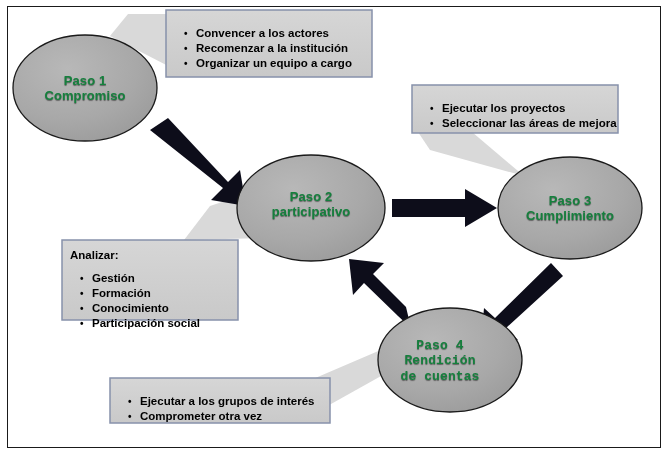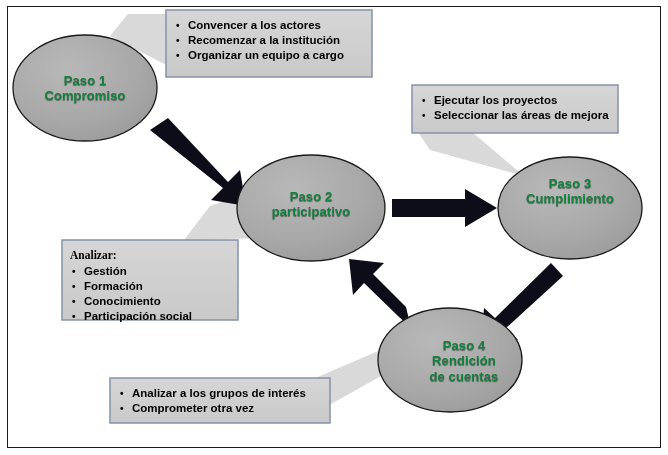--- a/index.html
+++ b/index.html
@@ -52,40 +52,39 @@
   .callout-text {
     position: absolute;
     color: #000000;
     font-weight: bold;
     font-size: 11.5px;
     line-height: 15px;
     box-sizing: border-box;
     pointer-events: none;
   }
   .callout-text ul {
-    margin: 0;
+    margin: 8px;
     padding: 0;
     list-style: none;
   }
   .callout-text li {
     position: relative;
     padding-left: 14px;
     white-space: nowrap;
   }
   .callout-text li:before {
     content: "\2022";
     position: absolute;
     left: 2px;
     top: -0.5px;
     font-size: 10px;
   }
   .callout-heading {
     white-space: nowrap;
     margin-bottom: 1px;
-    font-family: Liberation Serif, serif;
   }
 </style>
 </head>
 <body>
 
 <div id="canvas">
 
   <div id="frame"></div>
 
   <svg id="svg-layer" viewBox="0 0 668 455">
@@ -149,28 +148,28 @@
     </div>
   </div>
 
   <div class="node-label" style="left:237px; top:164px; width:148px; height:80px;">
     <div>
       <div>Paso 2</div>
       <div>participativo</div>
     </div>
   </div>
 
-  <div class="node-label" style="left:498px; top:159px; width:144px; height:64px;">
+  <div class="node-label" style="left:498px; top:176px; width:144px; height:64px;">
     <div>
       <div>Paso 3</div>
       <div>Cumplimiento</div>
     </div>
   </div>
 
-  <div class="node-label" style="left:392px; top:322px; width:144px; height:78px;">
+  <div class="node-label" style="left:368px; top:322px; width:144px; height:78px;font-family:Liberation Mono, monospace;">
     <div>
       <div>Paso 4</div>
       <div>Rendición</div>
       <div>de cuentas</div>
     </div>
   </div>
 
   <div class="callout-text" style="left:174px; top:18px; width:192px;">
     <ul>
       <li>Convencer a los actores</li>
@@ -191,18 +190,18 @@
     <ul>
       <li>Gestión</li>
       <li>Formación</li>
       <li>Conocimiento</li>
       <li>Participación social</li>
     </ul>
   </div>
 
   <div class="callout-text" style="left:118px; top:386px; width:208px;">
     <ul>
-      <li>Analizar a los grupos de interés</li>
+      <li>Ejecutar a los grupos de interés</li>
       <li>Comprometer otra vez</li>
     </ul>
   </div>
 
 </div>
 
 </body></html>

